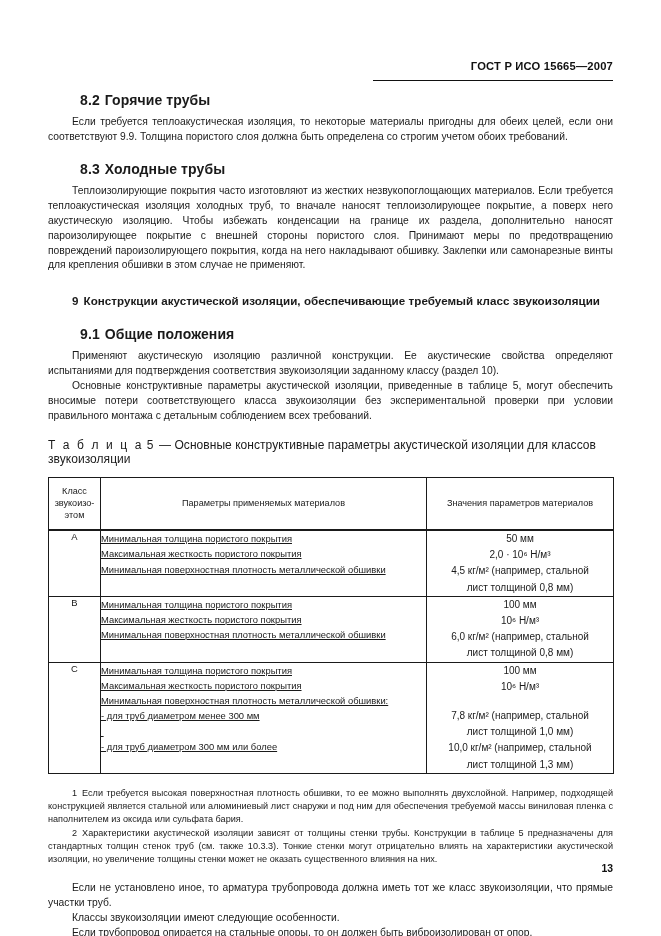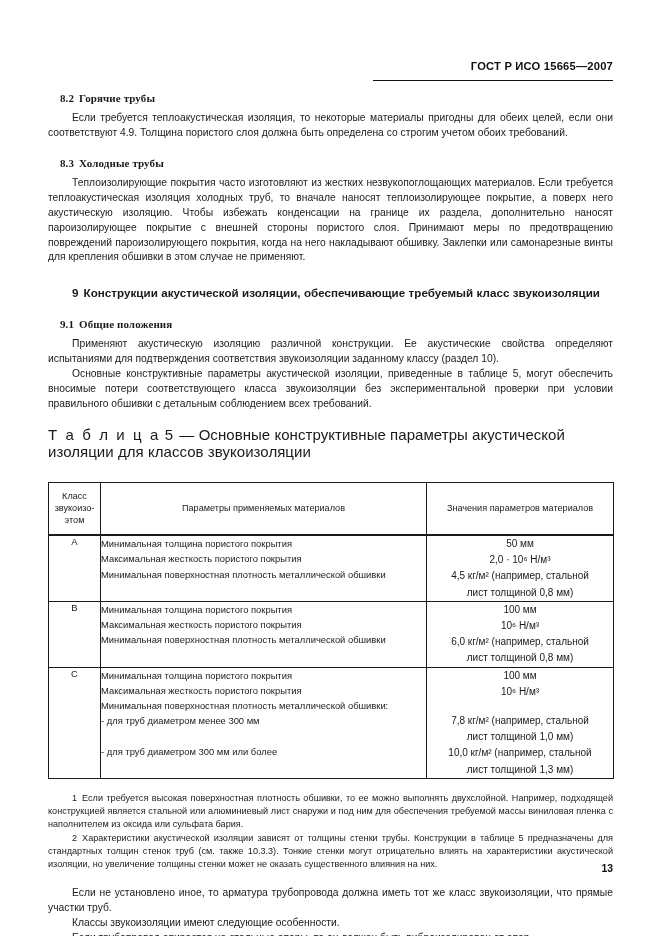--- a/index.html
+++ b/index.html
@@ -45,25 +45,24 @@
 
   
   .content {
     position: absolute;
     top: 92px;
     left: 48px;
     width: 565px;
   }
 
   .h2 {
-    font-size: 11px;
+    font-size: 14px;
     font-weight: bold;
-    margin: 0 0 7px 12px;
+    margin: 0 0 7px 32px;
     letter-spacing: 0.1px;
-    font-family: Liberation Serif, serif;
   }
   .h2 .num { margin-right: 5px; }
 
   .h1 {
     font-size: 11.6px;
     font-weight: bold;
     margin: 0 0 0 24px;
     line-height: 1.45;
     letter-spacing: 0.05px;
   }
@@ -77,23 +76,23 @@
     text-justify: inter-word;
     letter-spacing: 0.01px;
   }
   p.body.indent { text-indent: 24px; }
   .sp-14 { height: 14px; }
   .sp-16 { height: 16px; }
   .sp-20 { height: 20px; }
 
   
   .table-caption {
-    font-size: 15px;
+    font-size: 12px;
     color: #1a1a1a;
-    margin: 0 0 22px 0;
+    margin: 0 0 11px 0;
     letter-spacing: 0.05px;
   }
   .table-caption .spaced {
     letter-spacing: 2.1px;
   }
 
   
   table.params {
     border-collapse: collapse;
     width: 565px;
@@ -122,20 +121,21 @@
 
   td.cls {
     text-align: center;
     padding-top: 8px;
     font-size: 9.4px;
   }
   td.params-cell {
     padding: 8px 6px 9px 12px;
     line-height: 1.62;
     font-size: 9.4px;
+    text-decoration: underline;
   }
   td.values-cell {
     padding: 8px 6px 9px;
     line-height: 1.62;
     text-align: center;
     font-size: 10px;
   }
   td.params-cell .ln,
   td.values-cell .ln { display: block; white-space: pre-wrap; }
   td.values-cell .gap { display: block; height: 13px; }
@@ -176,42 +176,42 @@
 <div class="page">
 
   <div class="doc-header">ГОСТ Р ИСО 15665—2007</div>
   <div class="header-rule"></div>
 
   <div class="content">
 
     <div class="h2">
       <span class="num">8.2</span><span>Горячие трубы</span>
     </div>
-    <p class="body indent">Если требуется теплоакустическая изоляция, то некоторые материалы пригодны для обеих целей, если они соответствуют 4.9. Толщина пористого слоя должна быть определена со строгим учетом обоих требований.</p>
+    <p class="body indent">Если требуется теплоакустическая изоляция, то некоторые материалы пригодны для обеих целей, если они соответствуют 9.9. Толщина пористого слоя должна быть определена со строгим учетом обоих требований.</p>
 
     <div class="sp-16"></div>
 
     <div class="h2">
       <span class="num">8.3</span><span>Холодные трубы</span>
     </div>
     <p class="body indent">Теплоизолирующие покрытия часто изготовляют из жестких незвукопоглощающих материалов. Если требуется теплоакустическая изоляция холодных труб, то вначале наносят теплоизолирующее покрытие, а поверх него акустическую изоляцию. Чтобы избежать конденсации на границе их раздела, дополнительно наносят пароизолирующее покрытие с внешней стороны пористого слоя. Принимают меры по предотвращению повреждений пароизолирующего покрытия, когда на него накладывают обшивку. Заклепки или самонарезные винты для крепления обшивки в этом случае не применяют.</p>
 
     <div class="sp-20"></div>
 
     <div class="h1">
       <span class="num">9</span><span>Конструкции акустической изоляции, обеспечивающие требуемый класс звукоизоляции</span>
     </div>
 
     <div class="sp-16"></div>
 
     <div class="h2">
       <span class="num">9.1</span><span>Общие положения</span>
     </div>
     <p class="body indent">Применяют акустическую изоляцию различной конструкции. Ее акустические свойства определяют испытаниями для подтверждения соответствия звукоизоляции заданному классу (раздел 10).</p>
-    <p class="body indent">Основные конструктивные параметры акустической изоляции, приведенные в таблице 5, могут обеспечить вносимые потери соответствующего класса звукоизоляции без экспериментальной проверки при условии правильного обшивки с детальным соблюдением всех требований.</p>
+    <p class="body indent">Основные конструктивные параметры акустической изоляции, приведенные в таблице 5, могут обеспечить вносимые потери соответствующего класса звукоизоляции без экспериментальной проверки при условии правильного монтажа с детальным соблюдением всех требований.</p>
 
     <div class="sp-14"></div>
 
     <div class="table-caption">
       <span class="spaced">Т а б л и ц а</span>
       <span class="spaced">5</span>
       <span>—</span>
       <span>Основные конструктивные параметры акустической изоляции для классов звукоизоляции</span>
     </div>
 

